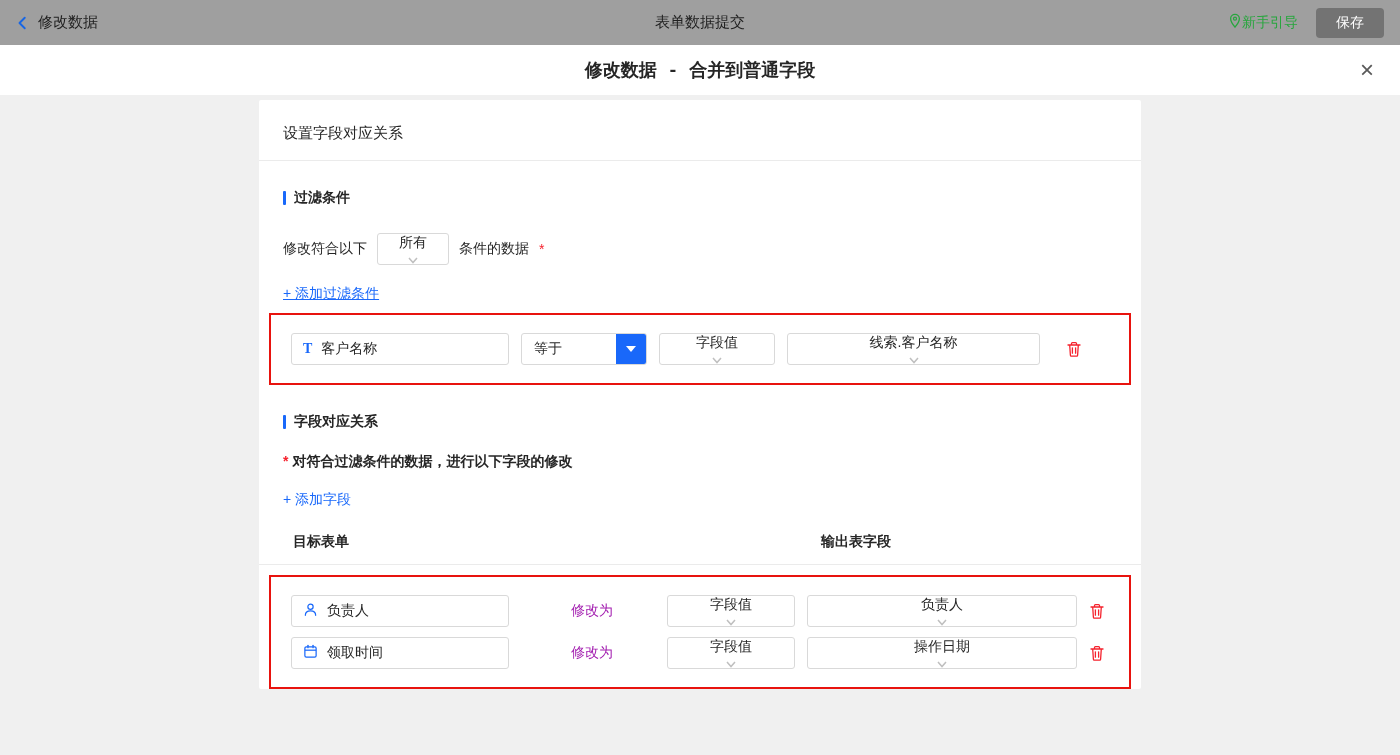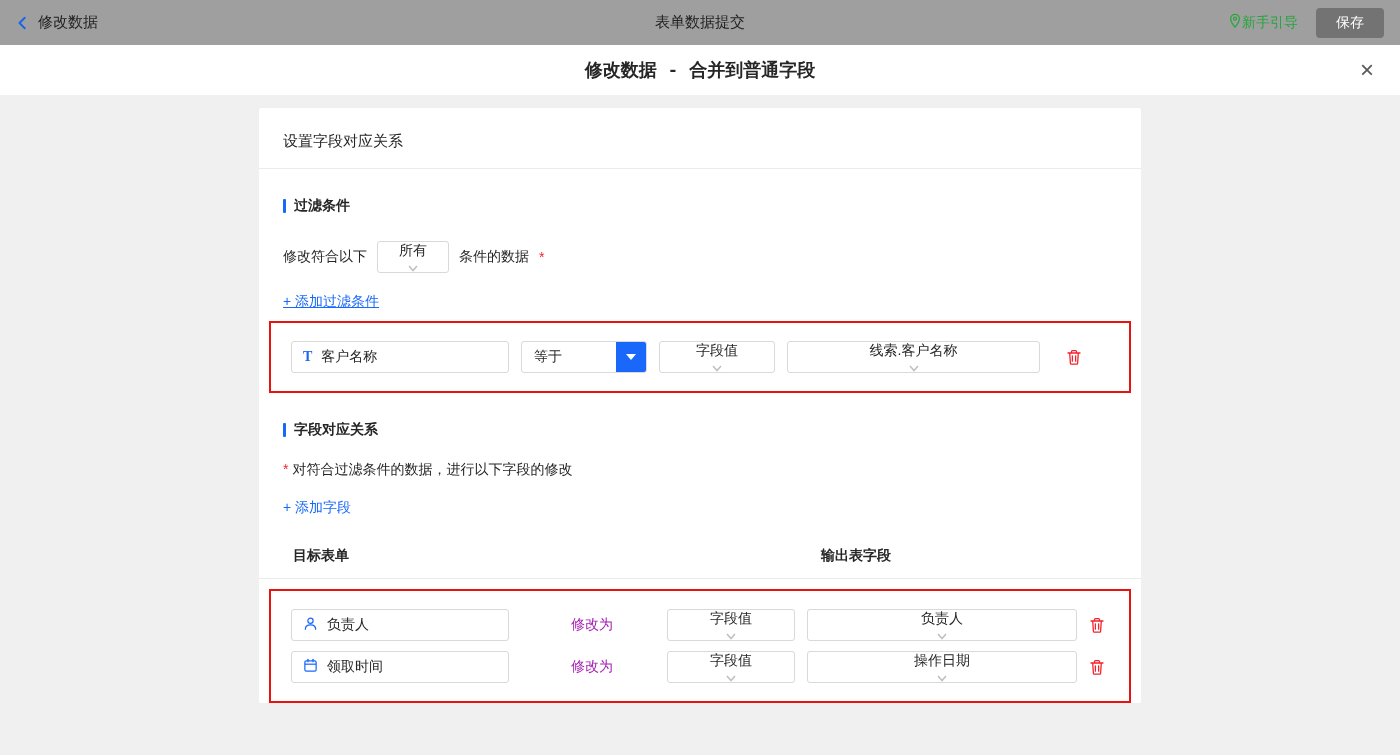--- a/index.html
+++ b/index.html
@@ -14,21 +14,21 @@
   .topbar-right { margin-left:auto; display:flex; align-items:center; gap:18px; }
   .guide { display:flex; align-items:center; gap:0; color:#27a63d; font-size:14px; cursor:pointer; }
   .save-btn { background:#737373; color:#fff; border:none; border-radius:4px; height:30px; padding:0 20px; font-size:14px; cursor:pointer; }
 
   
   .modal-header { height:50px; background:#fff; position:relative; display:flex; align-items:center; justify-content:center; }
   .modal-title { font-size:18px; font-weight:700; color:#262626;font-family:Liberation Mono, monospace; }
   .close { position:absolute; right:26px; font-size:24px; line-height:1; color:#595959; cursor:pointer; font-weight:400; }
 
   
-  .page-body { height:660px; padding-top:13px; background:#f0f0f0; }
+  .page-body { height:660px; padding-top:5px; background:#f0f0f0; }
   .card { width:882px; margin:0 auto; background:#fff; border-radius:2px; }
   .card-header { padding:24px 24px 17px; font-size:15px; color:#262626; border-bottom:1px solid #ebebeb; }
   .card-body { padding:0 24px; }
 
   .section-title { display:flex; align-items:center; gap:8px; font-weight:700; font-size:14px; color:#262626; margin-top:28px; }
   .blue-bar { width:3px; height:14px; background:#1968fa; border-radius:1px; }
 
   .cond-row { display:flex; align-items:center; gap:10px; margin-top:26px; font-size:14px; color:#262626; }
   .req { color:#f5222d; font-size:14px; }
 
@@ -49,24 +49,24 @@
   .w-vt { width:128px; }
   .w-val { width:270px; }
 
   .op-combo { display:flex; height:32px; border:1px solid #d9d9d9; border-radius:3px; overflow:hidden; cursor:pointer; background:#fff; }
   .op-text { width:94px; display:flex; align-items:center; padding:0 12px; font-size:14px; color:#262626; }
   .op-btn { width:30px; background:#1968fa; display:flex; align-items:center; justify-content:center; }
   .caret-down-white { width:0; height:0; border-left:5px solid transparent; border-right:5px solid transparent; border-top:6px solid #fff; }
 
   .trash { margin-left:14px; cursor:pointer; display:flex; align-items:center; }
 
-  .desc-row { margin-top:22px; font-size:14px; color:#262626; }
+  .desc-row { margin-top:22px; font-size:14px; color:#262626;font-weight:bold; }
   .desc-row .req { margin-right:4px; }
 
-  .cols-row { display:flex; margin-top:30px; font-size:14px; font-weight:700; color:#262626; padding-left:10px;align-items:flex-end; }
+  .cols-row { display:flex; margin-top:24px; font-size:14px; font-weight:700; color:#262626; padding-left:10px;align-items:flex-end; }
   .cols-row .col-a { width:528px; }
   .divider { border-bottom:1px solid #ebebeb; margin:13px -24px 0; }
 
   .map-rows { display:flex; flex-direction:column; gap:10px; }
   .map-row { display:flex; align-items:center; }
   .action-label { margin-left:62px; width:56px; font-size:14px; color:#a21caf; }
   .map-row .w-vt { margin-left:40px; }
   .map-row .w-val { margin-left:12px; }
   .map-row .trash { margin-left:12px; }
 

